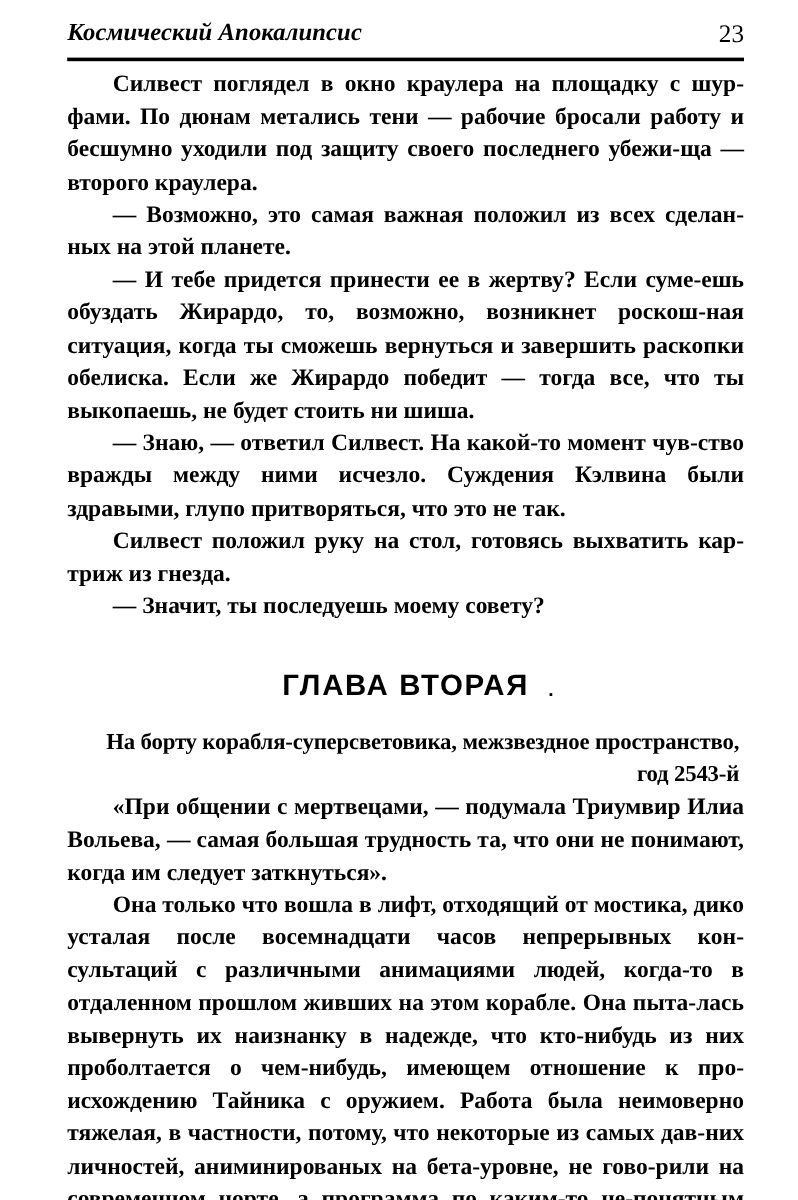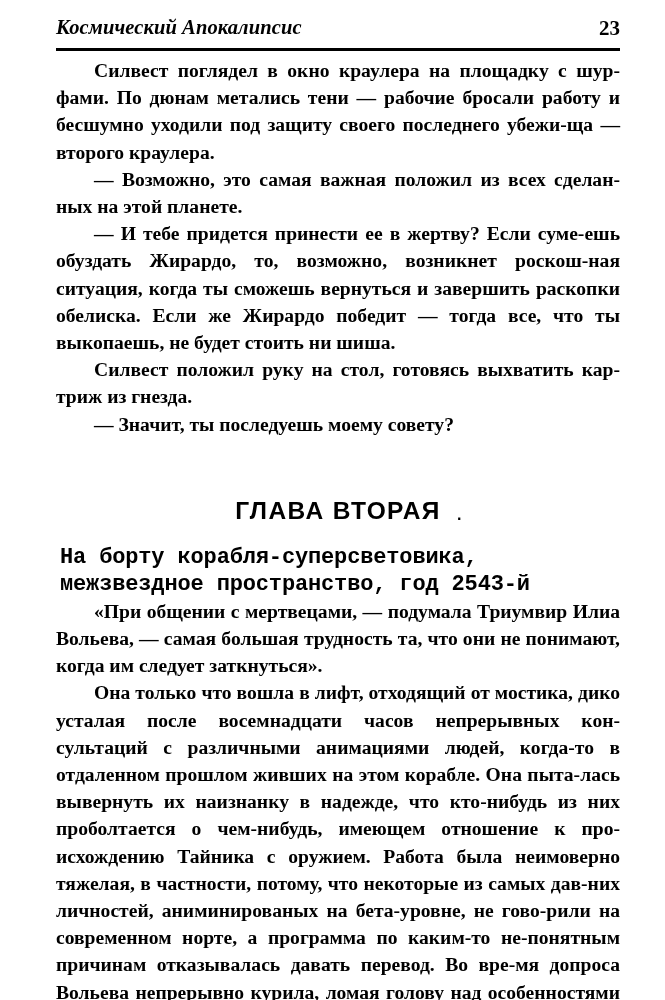--- a/index.html
+++ b/index.html
@@ -42,21 +42,21 @@
     font-style: italic;
     font-size: 20.5px;
     letter-spacing: 0.1px;
     white-space: nowrap;
   }
   .running-head-page {
     position: absolute;
     right: 0;
     top: 0;
     font-family: "Liberation Serif", "DejaVu Serif", serif;
-    font-weight: bold;
+    font-weight: normal;
     font-size: 21px;
   }
   .head-rule {
     position: absolute;
     left: 56px;
     right: 45px;
     top: 48px;
     height: 3px;
     background: #000000;
   }
@@ -80,21 +80,21 @@
     text-indent: 38px;
     hyphens: manual;
     word-spacing: 0px;
   }
   p.body-text.last-line-stretch {
     text-align-last: justify;
   }
 
   
   .chapter-block {
-    margin-top: 59px;
+    margin-top: 39px;
     margin-bottom: 0;
     text-align: center;
   }
   .chapter-title {
     font-family: "Liberation Sans", "DejaVu Sans", sans-serif;
     font-weight: bold;
     font-size: 24.5px;
     letter-spacing: 1.4px;
     text-align: center;
     white-space: nowrap;
@@ -104,26 +104,26 @@
   .chapter-title-mark {
     position: absolute;
     right: -22px;
     bottom: 1px;
     font-size: 16px;
     font-weight: bold;
     font-family: "Liberation Sans", "DejaVu Sans", sans-serif;
   }
   .chapter-subtitle {
     margin-top: 19px;
-    font-family: Liberation Mono, monospace;
+    font-family: Liberation Serif, serif;
     font-weight: bold;
-    font-size: 22px;
+    font-size: 19px;
     line-height: 27px;
     letter-spacing: -0.15px;
-    text-align: left;
+    text-align: right;
     padding: 0 4px;
   }
 
   .after-heading {
     margin-top: 30px;
   }
 </style>
 </head>
 <body>
 
@@ -133,20 +133,21 @@
     <div class="running-head-title">Космический Апокалипсис</div>
     <div class="running-head-page">23</div>
   </div>
   <div class="head-rule"></div>
 
   <div class="column">
 
     <p class="body-text">Силвест поглядел в окно краулера на площадку с шур-фами. По дюнам метались тени — рабочие бросали работу и бесшумно уходили под защиту своего последнего убежи-ща — второго краулера.</p>
     <p class="body-text">— Возможно, это самая важная положил из всех сделан-ных на этой планете.</p>
     <p class="body-text">— И тебе придется принести ее в жертву? Если суме-ешь обуздать Жирардо, то, возможно, возникнет роскош-ная ситуация, когда ты сможешь вернуться и завершить раскопки обелиска. Если же Жирардо победит — тогда все, что ты выкопаешь, не будет стоить ни шиша.</p>
+    <p class="body-text">— Знаю, — ответил Силвест. На какой-то момент чув-ство вражды между ними исчезло. Суждения Кэлвина были здравыми, глупо притворяться, что это не так.</p>
     <p class="body-text">Силвест положил руку на стол, готовясь выхватить кар-триж из гнезда.</p>
     <p class="body-text">— Значит, ты последуешь моему совету?</p>
 
     <div class="chapter-block">
       <div class="chapter-title">
         <span>ГЛАВА ВТОРАЯ</span>
         <span class="chapter-title-mark">.</span>
       </div>
       <div class="chapter-subtitle">На борту корабля-суперсветовика, межзвездное пространство, год 2543-й</div>
     </div>

